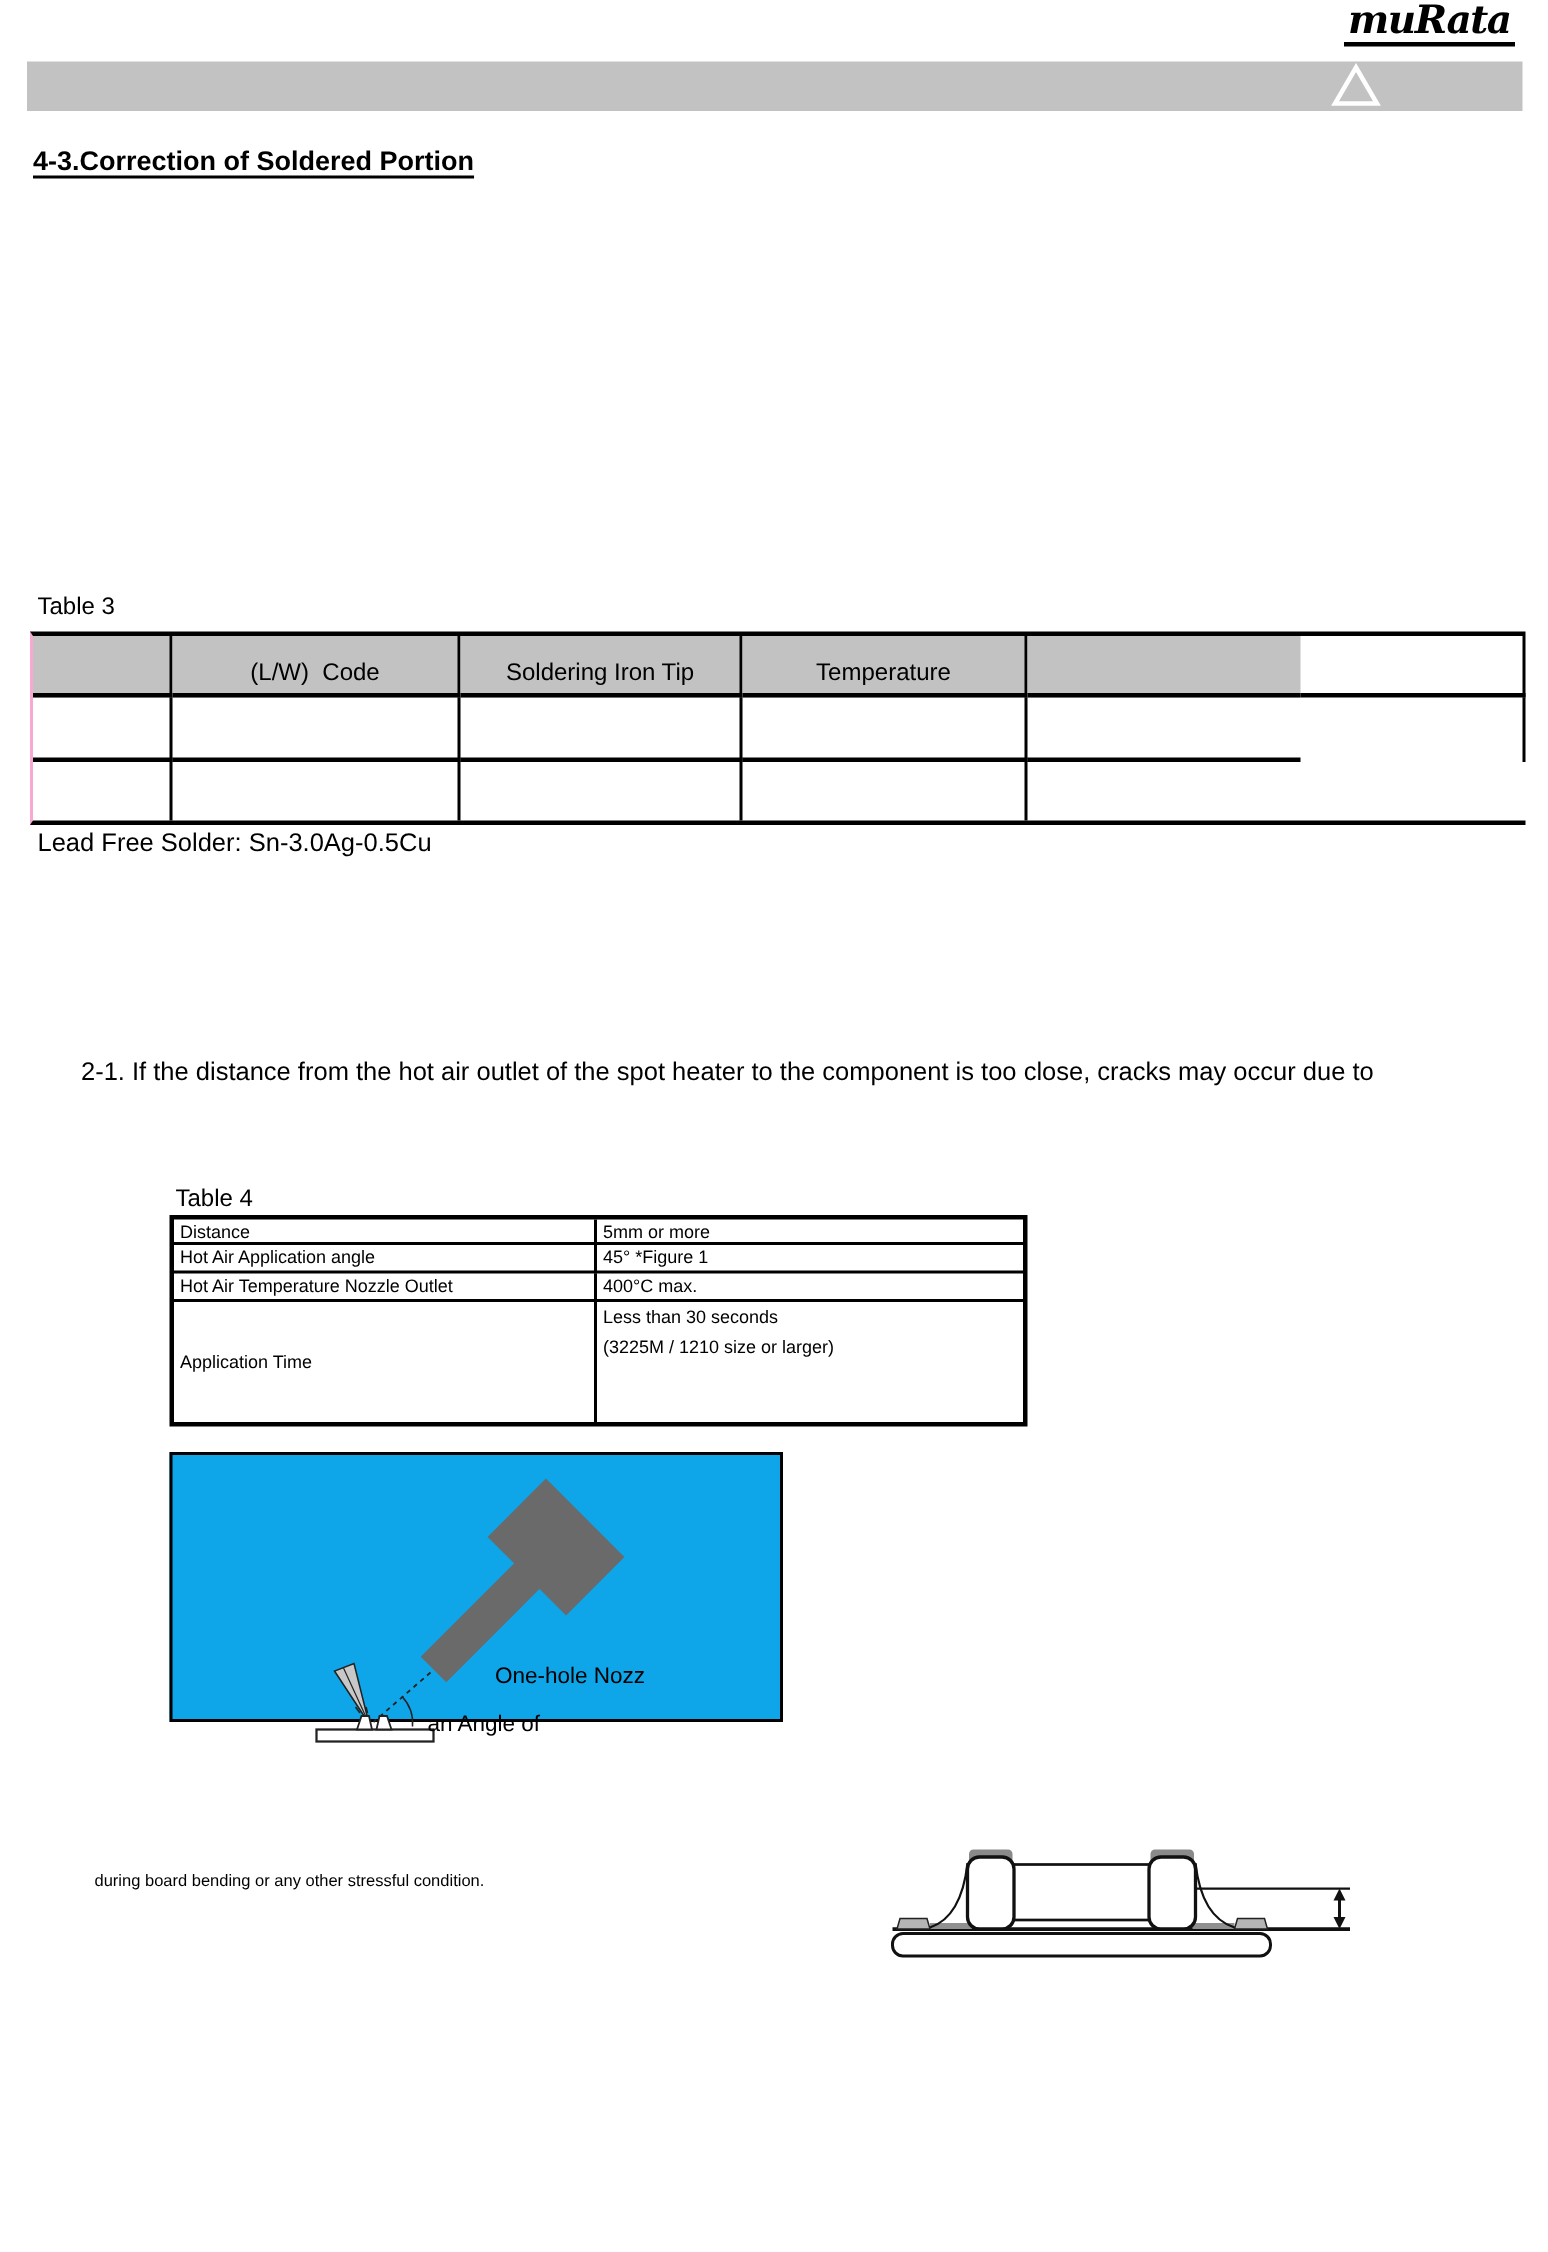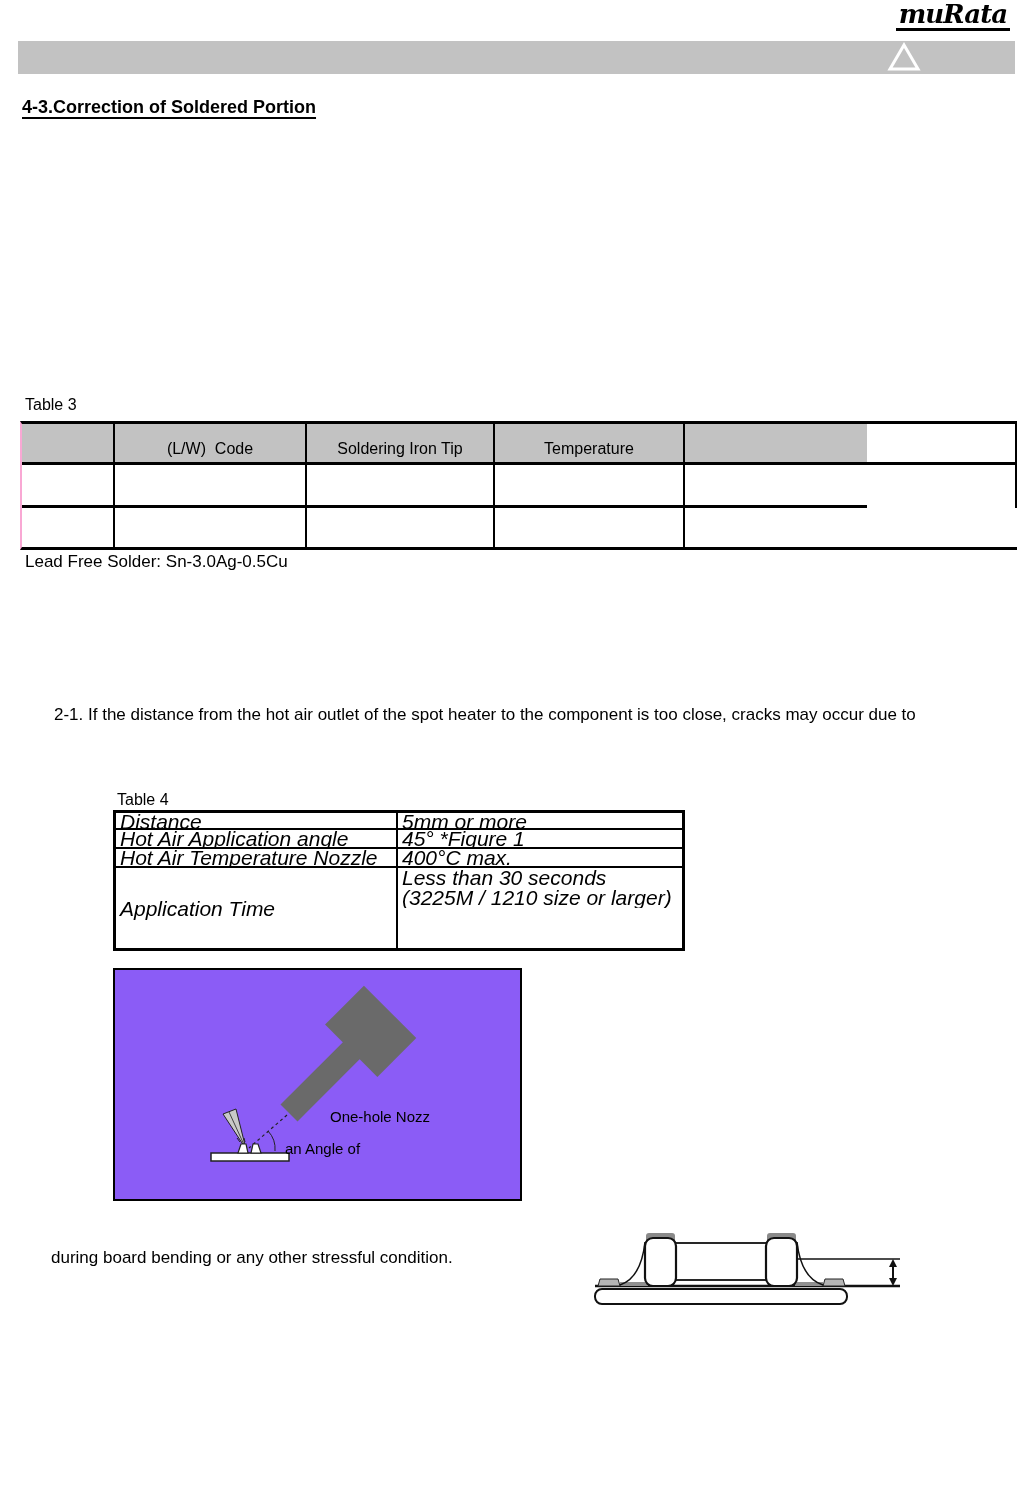--- a/index.html
+++ b/index.html
@@ -39,36 +39,36 @@
   .t3c.r1{border-bottom:3px solid #000;}
   .t3-foot{position:absolute;left:25px;top:552px;font-size:17px;}
   
   .para{position:absolute;left:22px;top:705px;font-size:17px;margin-left:32px;}
   
   .t4-label{position:absolute;left:117px;top:791px;font-size:16px;}
   .table4{
     position:absolute;left:113px;top:810px;
     display:grid;grid-template-columns:282px 284px;
     grid-template-rows:17px 19px 19px 40px 40px;
-    border:3px solid #000;font-size:21px;font-style:italic;
+    border:3px solid #000;font-size:12px;
   }
   .t4c{box-sizing:border-box;padding-left:4px;line-height:17px;overflow:hidden;}
   .t4c.name{border-right:2px solid #000;}
   .t4c.rb{border-bottom:2px solid #000;}
   .t4c.apptime{grid-row:4 / span 2;display:flex;align-items:center;}
   .t4c.twoline{line-height:20px;}
   
   .figure{
-    position:absolute;left:113px;top:968px;width:409px;height:233px;
-    border:2px solid #000;box-sizing:border-box;background:#8b5cf6;
+    position:absolute;left:113px;top:968px;width:409px;height:180px;
+    border:2px solid #000;box-sizing:border-box;background:#0ea5e9;
   }
   .figure svg{display:block;}
   .figtext{font-family:"Liberation Sans","DejaVu Sans",sans-serif;font-size:15px;}
   
-  .bottom-note{position:absolute;left:51px;top:1248px;font-size:17px;}
+  .bottom-note{position:absolute;left:63px;top:1248px;font-size:11px;}
   .bottom-diagram{position:absolute;left:588px;top:1228px;}
 </style>
 </head>
 <body>
 
 <div class="page">
 
   <div class="logo">muRata</div>
 
   <div class="banner">

